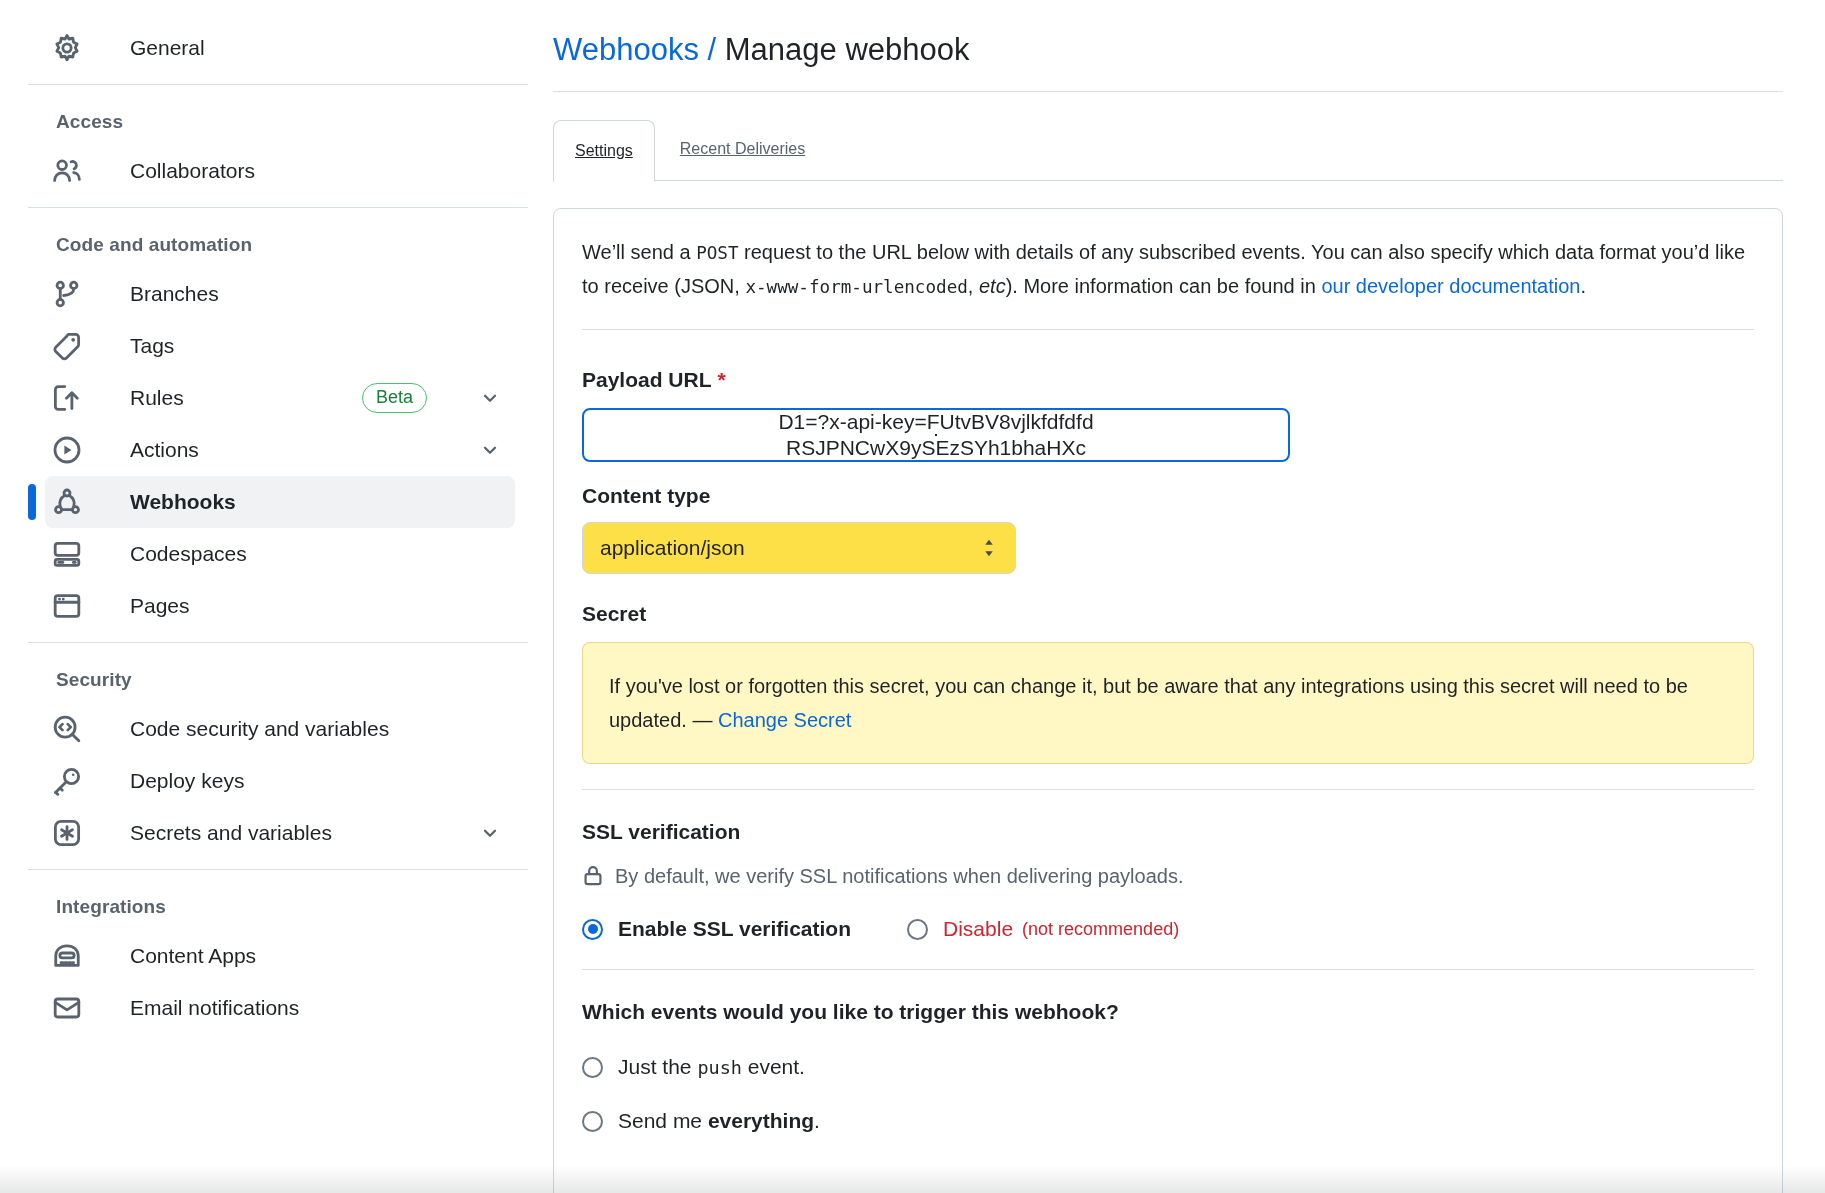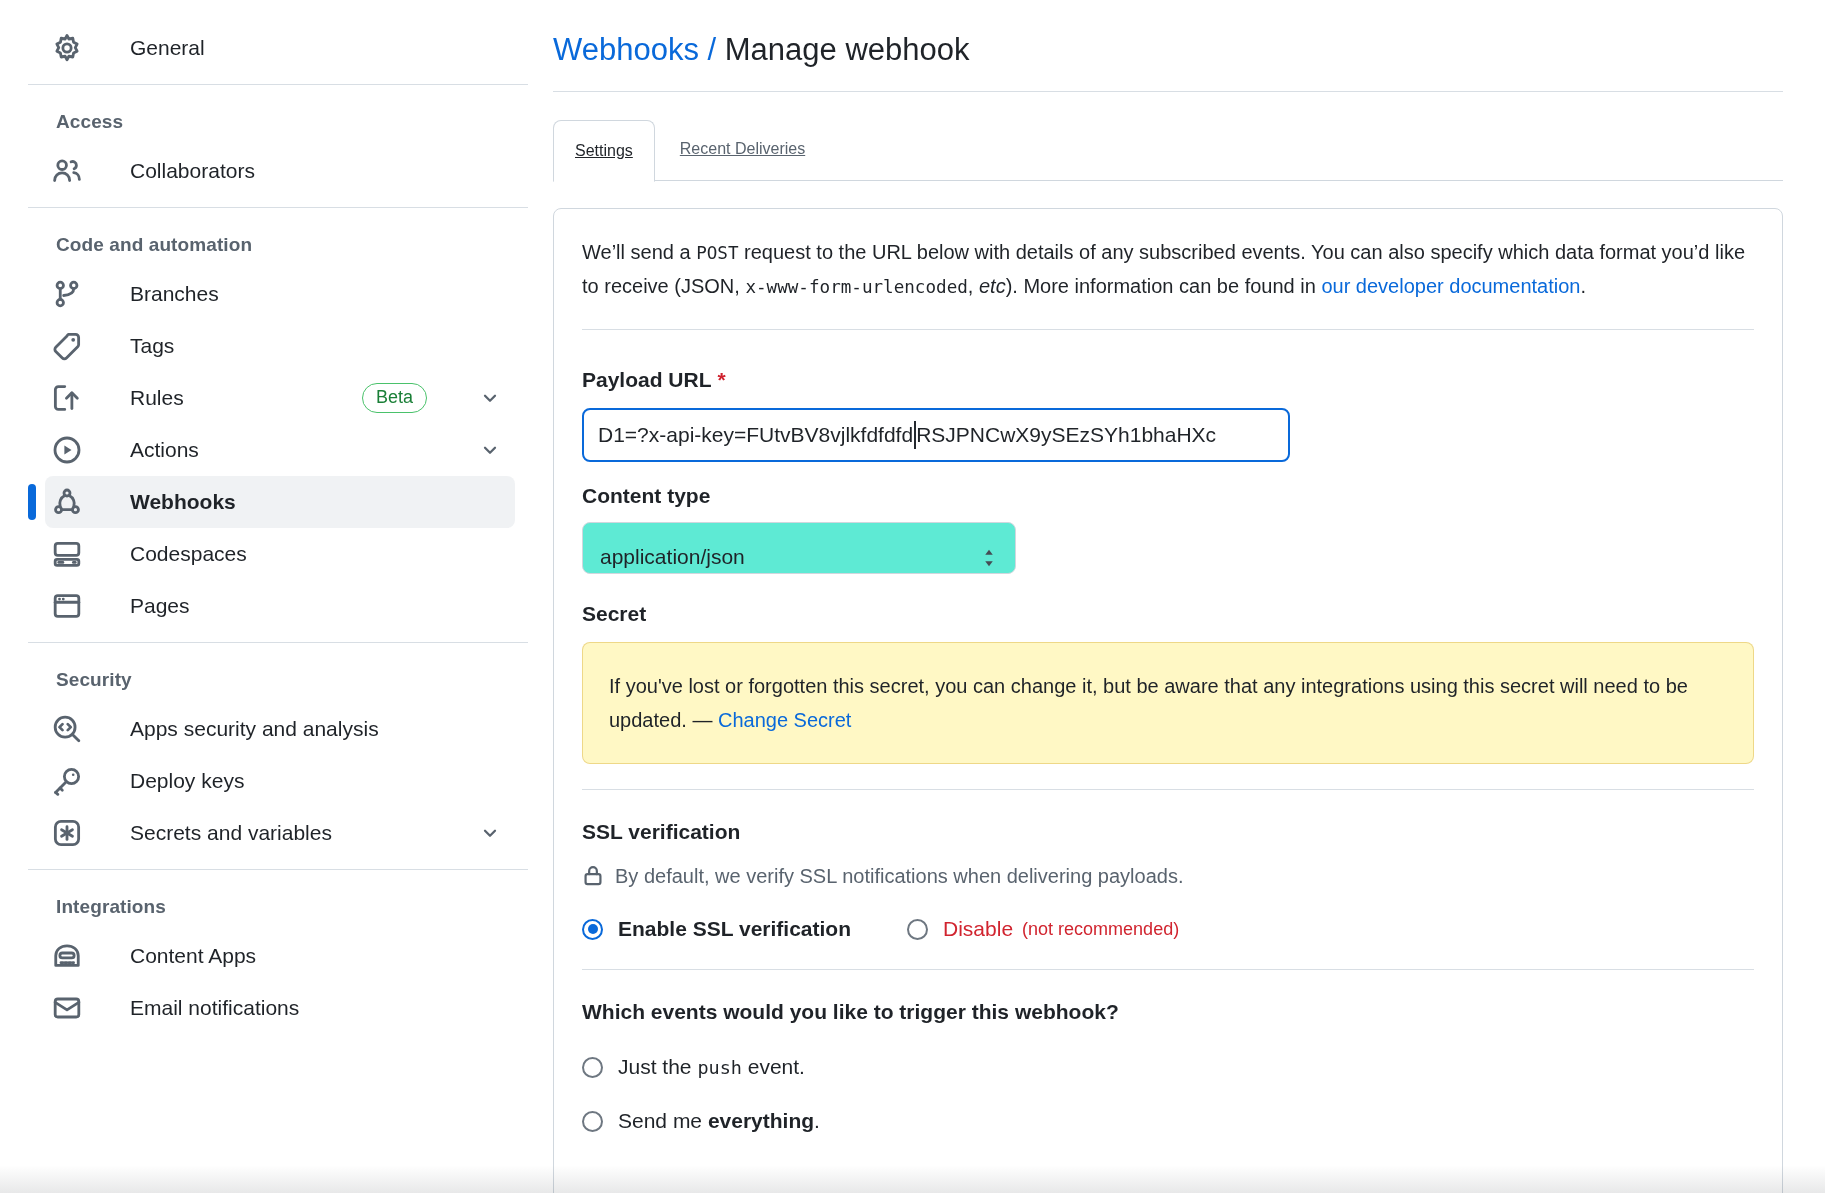--- a/index.html
+++ b/index.html
@@ -68,28 +68,28 @@
   a.link, .link { color:#0969da; text-decoration:none; cursor:pointer; }
 
   .panel-hr { border-bottom:1.5px solid #d8dee4; margin-top:25px; }
 
   .field-label { margin-top:38px; font-size:21px; font-weight:700; line-height:24px; }
   .req { color:#cf222e; font-weight:700; margin-left:6px; }
 
   .url-input {
     margin-top:16px; width:708px; height:54px; border:2.5px solid #0969da;
     border-radius:8px; display:flex; align-items:center; padding:0 14px;
-    font-size:21px; color:#1f2328; background:#fff; cursor:text; white-space:nowrap; overflow:hidden;
+    font-size:21px; color:#1f2328; background:#fff; cursor:text; white-space:nowrap; overflow:hidden;flex-direction:column;
   }
   .caret { display:inline-block; width:2px; height:28px; background:#24292f; margin:0 0.5px; vertical-align:middle; }
 
   .select {
     margin-top:14px; width:434px; height:52px; border:1.5px solid #d0d7de;
-    border-radius:8px; display:flex; align-items:flex-end; justify-content:space-between;
-    padding:4px 17px; font-size:21px; background:#5eead4; cursor:pointer;
+    border-radius:8px; display:flex; align-items:center; justify-content:space-between;
+    padding:12px 17px; font-size:21px; background:#fde047; cursor:pointer;
   }
   .select svg { width:18px; height:22px; display:block; }
 
   .flash-warn {
     margin-top:16px; background:#fff8c5; border:1.5px solid rgba(212,167,44,0.4);
     border-radius:8px; padding:26px 26px; font-size:20px; line-height:34px;
     max-width:1172px; color:#1f2328;
   }
 
   .muted-row { margin-top:20px; display:flex; align-items:center; color:#59636e; font-size:20px; }
@@ -246,21 +246,21 @@
       <div class="sb-header">Security</div>
       <div class="sb-item">
         <span class="sb-icon">
           <svg viewBox="0 0 16 16" fill="none" stroke="#59636e" stroke-width="1.5" stroke-linecap="round" stroke-linejoin="round">
             <circle cx="7" cy="7" r="5.3"></circle>
             <path d="M10.9 10.9 14.3 14.3"></path>
             <path d="M5.6 5.4 4 7l1.6 1.6"></path>
             <path d="M8.4 5.4 10 7 8.4 8.6"></path>
           </svg>
         </span>
-        <span class="sb-label">Apps security and analysis</span>
+        <span class="sb-label">Code security and variables</span>
       </div>
       <div class="sb-item">
         <span class="sb-icon">
           <svg viewBox="0 0 16 16" fill="none" stroke="#59636e" stroke-width="1.5" stroke-linecap="round" stroke-linejoin="round">
             <circle cx="10.4" cy="5.6" r="3.8"></circle>
             <circle cx="11.3" cy="4.7" r=".7" fill="#59636e" stroke="none"></circle>
             <path d="M7.6 8.4 1.9 14.1"></path>
             <path d="M4.3 11.7l1.2 1.2"></path>
             <path d="M1.9 14.1l1.2 1.0"></path>
           </svg>

